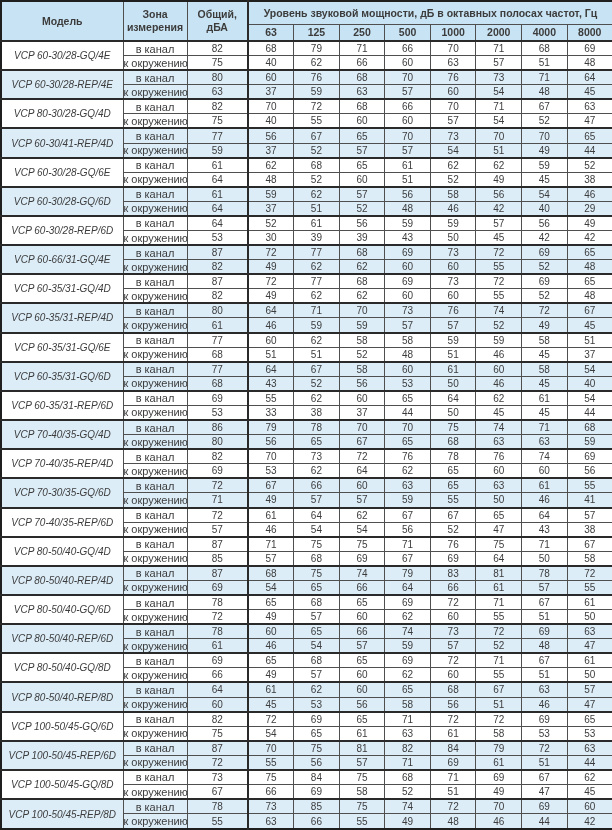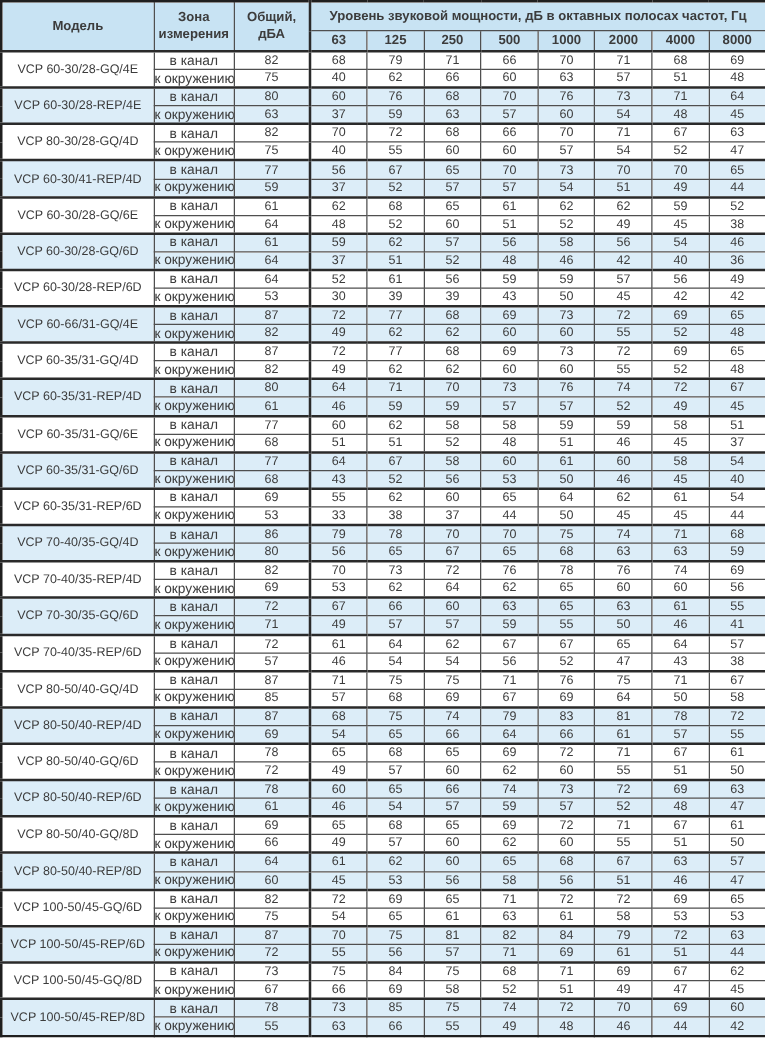--- a/index.html
+++ b/index.html
@@ -24,21 +24,21 @@
     background: var(--header-bg, #c8e3f3);
     font-weight: bold;
     font-size: 10.5px;
   }
   thead th.total-th { white-space: normal; line-height: 1.2; text-align: center; }
   tr.h1 { height: 23px; }
   tr.h2 { height: 17px; }
   tbody tr { height: 14.55px; }
   tbody td { font-size: 10px; background: #ffffff; }
   tr.shaded td { background: var(--shade-bg, #dcedf8); }
-  .model-cell { font-size: 10px; }
+  .model-cell { font-size: 10px; font-style: italic; }
   .zone-cell  { font-size: 11px; }
   tr.block-start td { border-top: 2px solid #2a2a2a; }
   th.octave-group { border-left: 2px solid #2a2a2a; text-align: center; }
   th.first-freq, td.first-freq { border-left: 2px solid #2a2a2a; }
 </style>
 </head>
 <body>
 
 <table>
   <colgroup>
@@ -214,21 +214,21 @@
       <tr class=" shaded">
         <td class="zone-cell">к окружению</td>
         <td>64</td>
         <td class="first-freq">37</td>
         <td>51</td>
         <td>52</td>
         <td>48</td>
         <td>46</td>
         <td>42</td>
         <td>40</td>
-        <td>36</td>
+        <td>29</td>
       </tr>
       <tr class="block-start">
         <td rowspan="2" class="model-cell">VCP 60-30/28-REP/6D</td>
         <td class="zone-cell">в канал</td>
         <td>64</td>
         <td class="first-freq">52</td>
         <td>61</td>
         <td>56</td>
         <td>59</td>
         <td>59</td>

